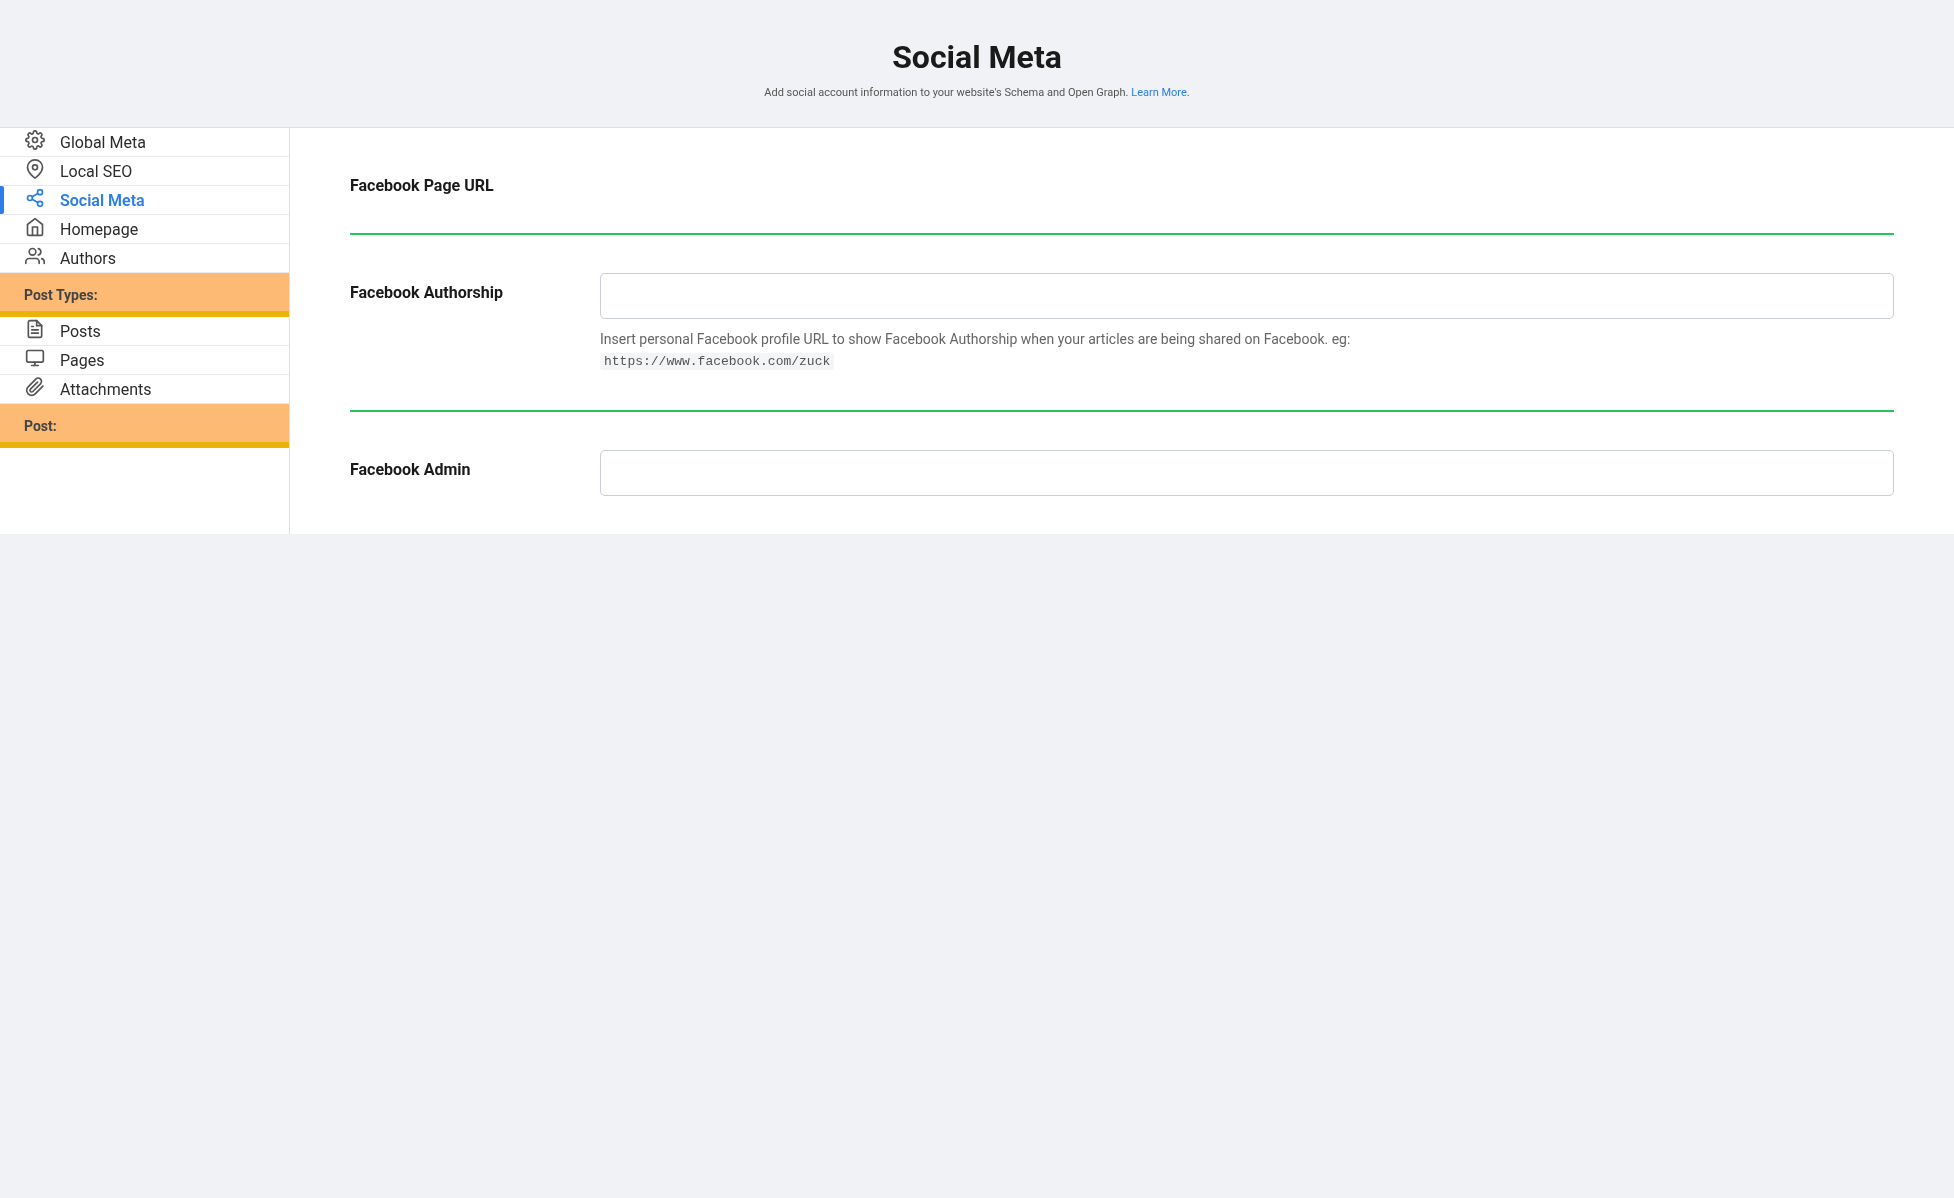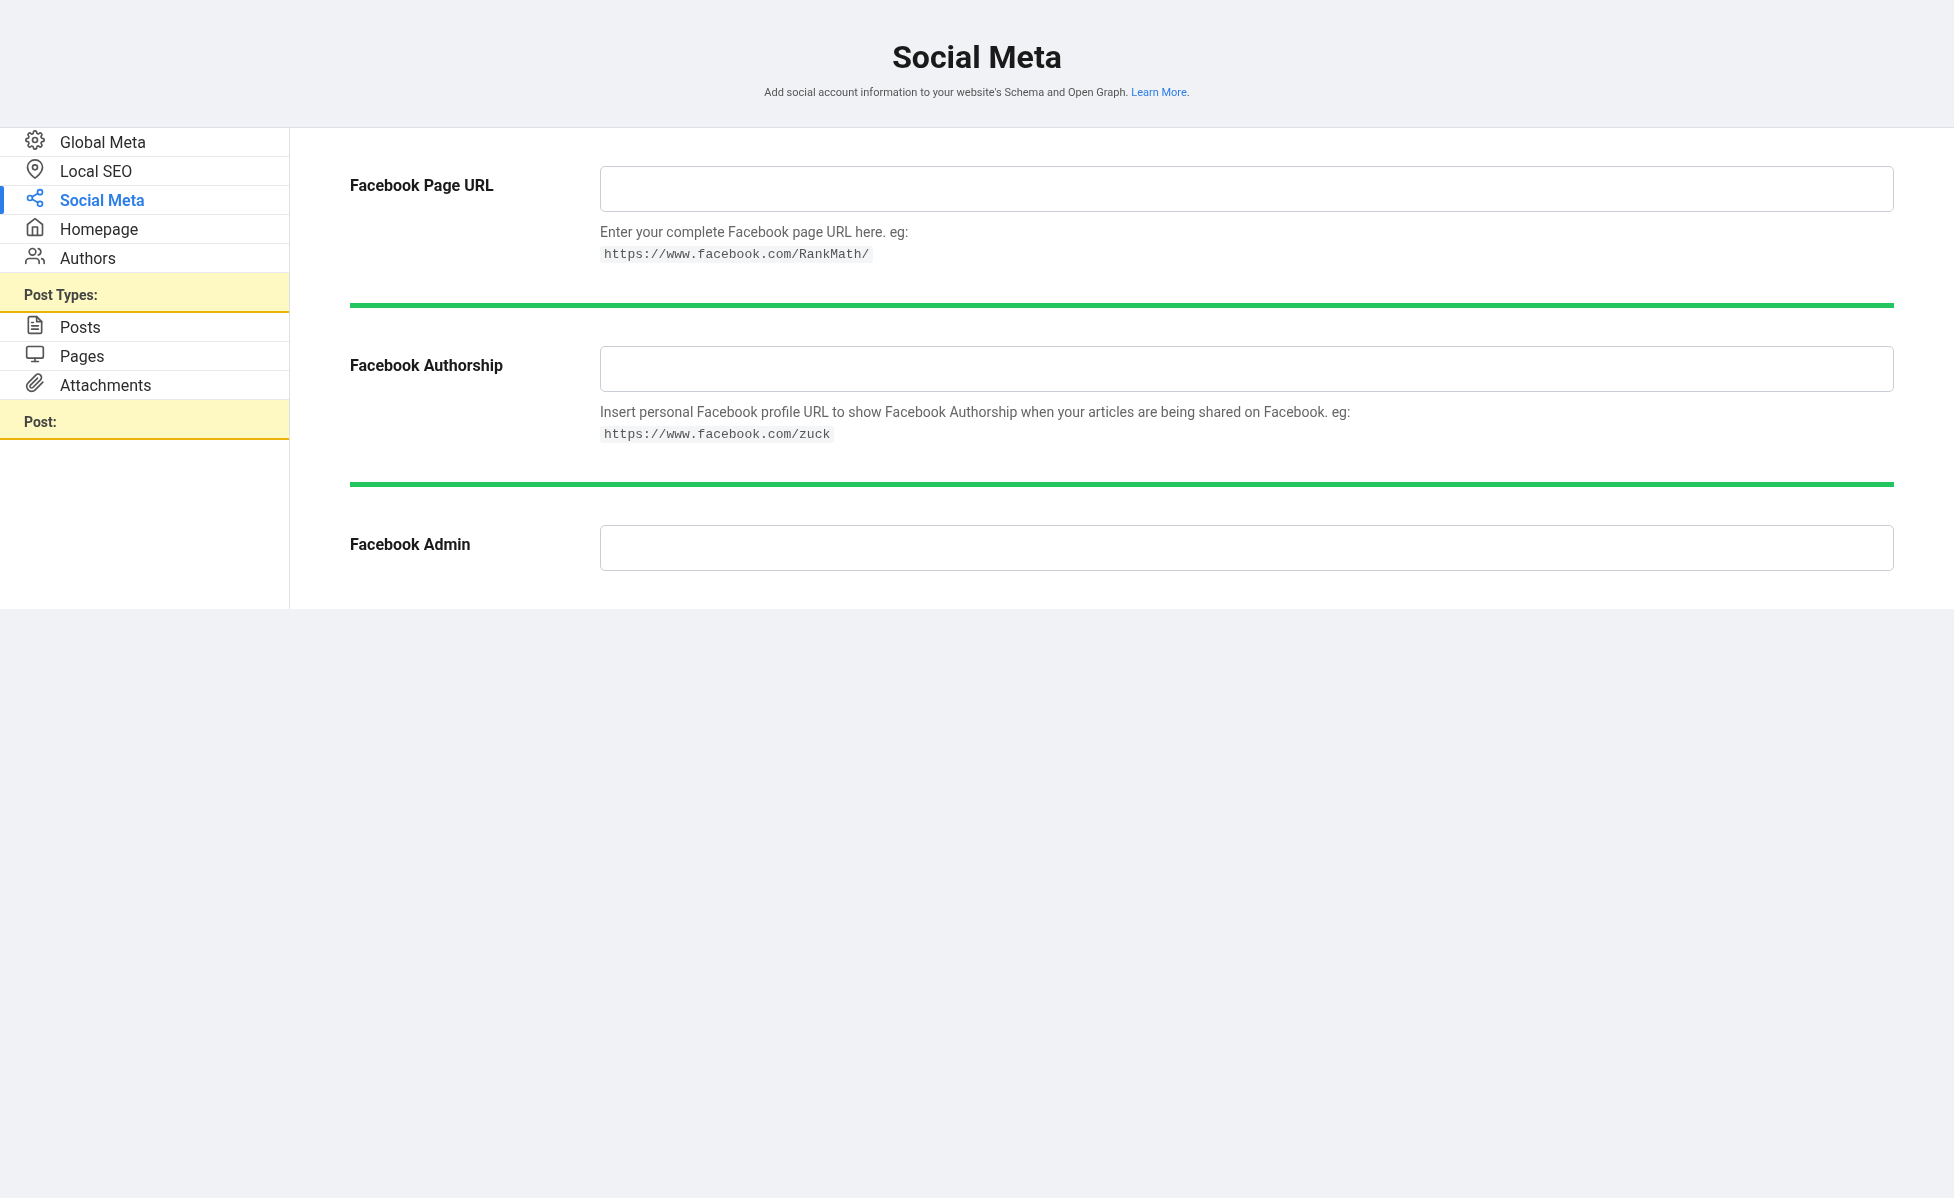--- a/index.html
+++ b/index.html
@@ -73,43 +73,43 @@
       bottom: 0;
       width: 4px;
       background: #2b7de9;
       border-radius: 0 2px 2px 0;
     }
     .sidebar-section-label {
       padding: 14px 24px 8px;
       font-size: 14px;
       font-weight: 700;
       color: #444;
-      background: #fef9c3;
-      border-bottom: 2px solid #eab308;
+      background: #fdba74;
+      border-bottom: 6px solid #eab308;
     }
     .sidebar-icon {
       font-size: 18px;
       width: 22px;
       text-align: center;
       flex-shrink: 0;
       color: #555;
     }
     .sidebar-item.active .sidebar-icon {
       color: #2b7de9;
     }
 
     
     .main-content {
       flex: 1;
       padding: 0 60px;
       background: #fff;
     }
     .form-section {
       padding: 38px 0;
-      border-bottom: 5px solid #22c55e;
+      border-bottom: 2px solid #22c55e;
     }
     .form-section:last-child { border-bottom: none; }
     .form-row {
       display: flex;
       align-items: flex-start;
       gap: 30px;
     }
     .form-label {
       width: 220px;
       min-width: 220px;
@@ -261,27 +261,20 @@
       </div>
 
       <div class="sidebar-section-label">Post:</div>
     </nav>
 
     <main class="main-content">
 
       <div class="form-section">
         <div class="form-row">
           <div class="form-label">Facebook Page URL</div>
-          <div class="form-field">
-            <input type="text" class="form-input" style="">
-            <div class="form-hint">
-              <span>Enter your complete Facebook page URL here. eg:</span><br>
-              <code>https://www.facebook.com/RankMath/</code>
-            </div>
-          </div>
         </div>
       </div>
 
       <div class="form-section">
         <div class="form-row">
           <div class="form-label">Facebook Authorship</div>
           <div class="form-field">
             <input type="text" class="form-input" style="">
             <div class="form-hint">
               <span>Insert personal Facebook profile URL to show Facebook Authorship when your articles are being shared on Facebook. eg:</span><br>

